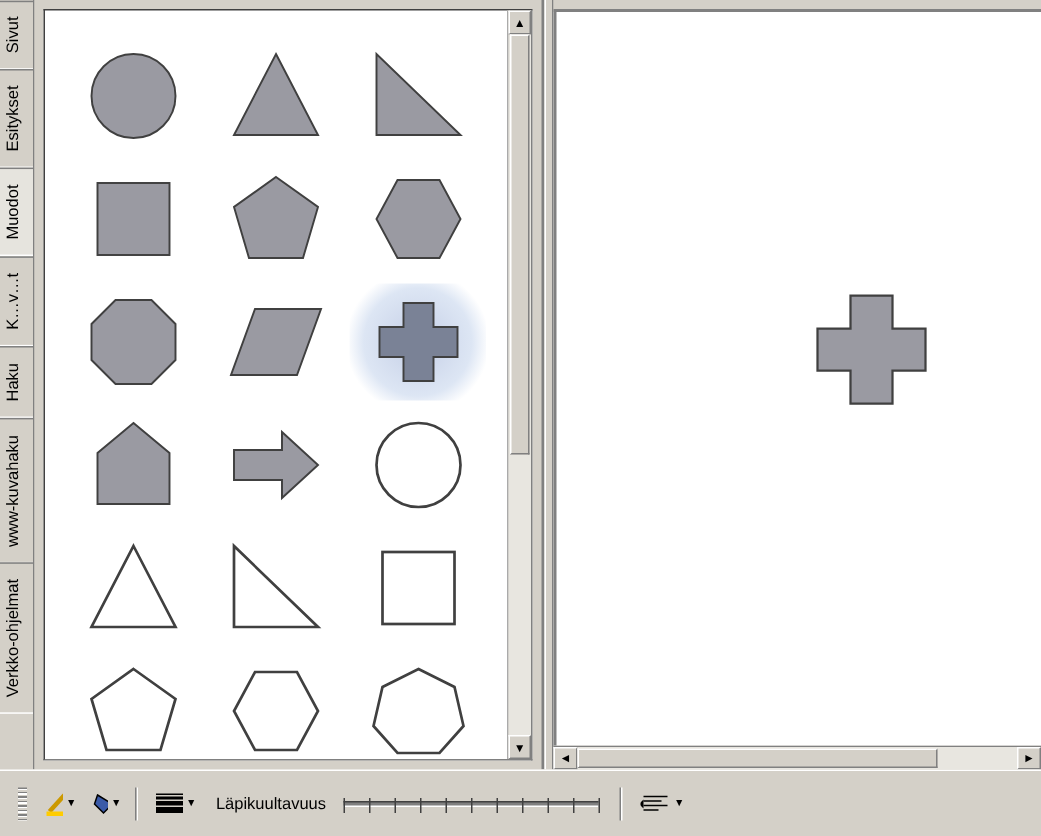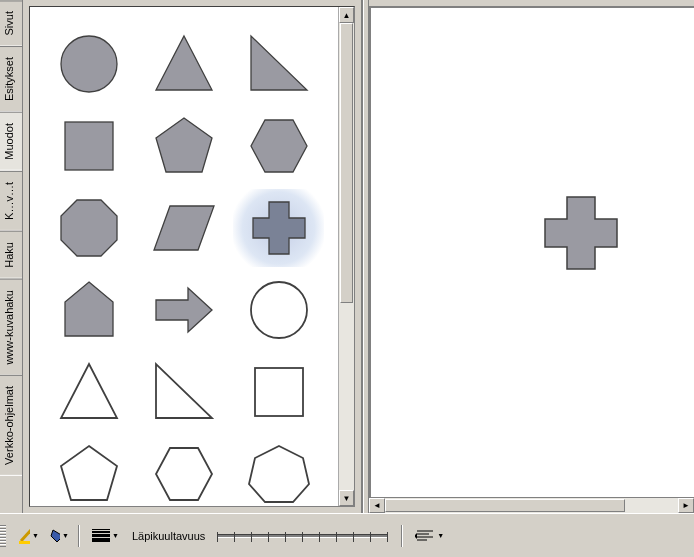--- a/index.html
+++ b/index.html
@@ -97,21 +97,21 @@
     display:flex;align-items:center;justify-content:center; font-size:8px;
   }
   .canvas-hscroll .track { flex:1; background:#e8e6e0; position:relative; }
   .canvas-hscroll .thumb { position:absolute; left:0; width:240px; top:1px; bottom:1px; background:#d4d0c8; border:1px solid #fff; border-right-color:#808080; border-bottom-color:#808080; }
 
   .bottom-toolbar {
     height: 44px;
     background: #d4d0c8;
     border-top: 1px solid #fff;
     display:flex; align-items:center;
-    padding: 0 0;
+    padding: 0 12px;
     gap: 6px;
   }
   .tool-btn {
     width: 24px; height: 24px;
     display:flex; align-items:center; justify-content:center;
     border: 1px solid transparent;
     cursor:pointer;
   }
   .tool-sep { width:1px; height:22px; background:#808080; box-shadow:1px 0 0 #fff; margin:0 2px; }
   .dropdown-arrow { font-size:7px; margin-left:2px; color:#000; }

